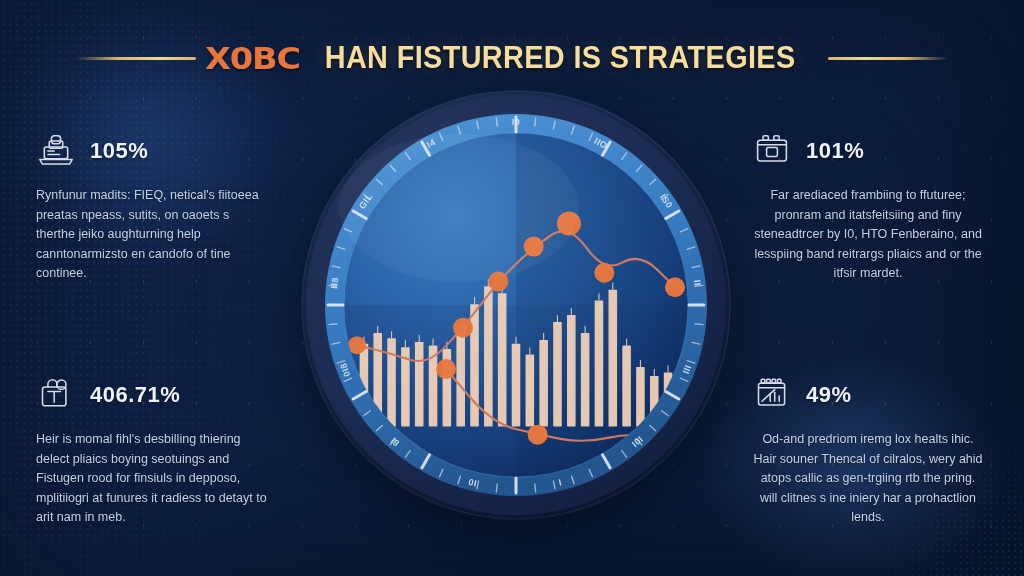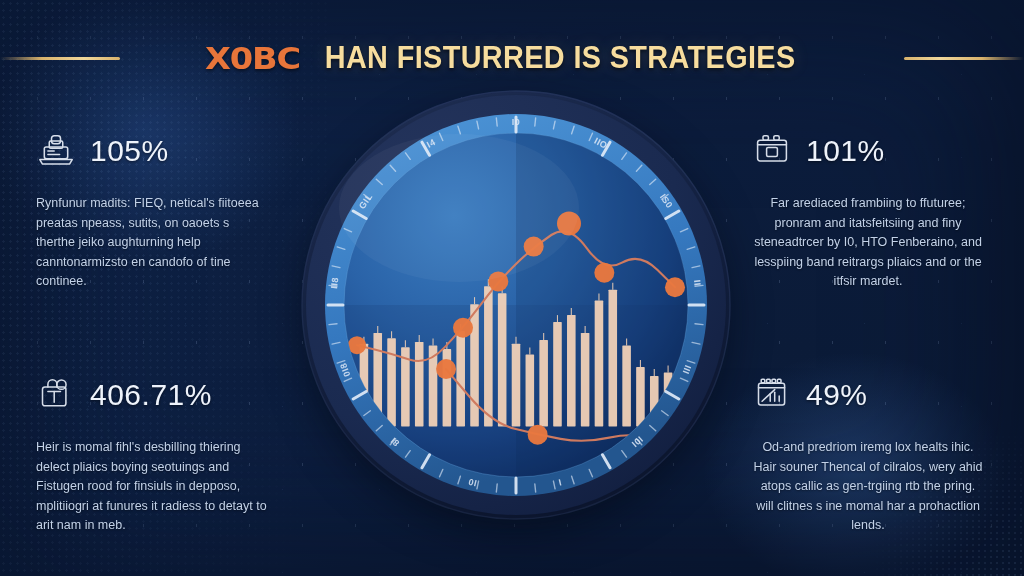--- a/index.html
+++ b/index.html
@@ -54,21 +54,21 @@
     background-image:
       radial-gradient(rgba(190,215,255,.55) .9px, transparent 1px),
       radial-gradient(rgba(120,165,230,.35) .8px, transparent 1px);
     background-size:53px 61px, 97px 83px;
     background-position:11px 7px, 40px 33px;
   }
 
   
   .header{
     position:absolute;left:0;right:0;top:30px;height:56px;
-    display:flex;align-items:center;justify-content:space-between;gap:14px;
+    display:flex;align-items:center;justify-content:center;gap:14px;
   }
   .rule{
     height:3px;width:120px;flex:none;border-radius:2px;
     background:linear-gradient(90deg, rgba(214,176,106,0) 0%, #d8b26c 35%, #f0d79b 70%, #d8b26c 100%);
   }
   .rule.right{background:linear-gradient(90deg,#d8b26c 0%, #f0d79b 30%, #d8b26c 65%, rgba(214,176,106,0) 100%);}
   .title-wrap{display:flex;align-items:center;gap:12px;white-space:nowrap;}
   .logo-glyph{
     font-size:30px;font-weight:700;letter-spacing:-1px;
     color:#e8753a;
@@ -87,25 +87,25 @@
   
   .stat{position:absolute;width:232px;}
   .stat.left{left:36px;}
   .stat.right{left:752px;text-align:center;}
   .stat.row1{top:128px;}
   .stat.row2{top:372px;}
   .stat-head{display:flex;align-items:center;gap:14px;height:46px;}
   .stat-icon{width:40px;height:36px;flex:none;opacity:.92;}
   .stat-icon svg{display:block;width:40px;height:36px;}
   .stat-value{
-    font-size:30px;font-weight:400;color:#eef3fb;letter-spacing:.5px;
+    font-size:22px;font-weight:700;color:#eef3fb;letter-spacing:.5px;
     text-shadow:0 1px 3px rgba(0,0,0,.5);
   }
   .stat-body{
-    margin-top:20px;
+    margin-top:12px;
     font-size:12.5px;line-height:1.56;
     color:#c3d2e8;
     text-shadow:0 1px 2px rgba(0,0,0,.45);
   }
 
   
   .dial{
     position:absolute;left:299px;top:88px;width:434px;height:434px;
   }
   .dial svg{display:block;width:434px;height:434px;}
@@ -202,21 +202,21 @@
           <rect x="7" y="7" width="29" height="24" rx="2.4"></rect>
           <line x1="7" y1="12" x2="36" y2="12"></line>
           <line x1="11" y1="27" x2="25" y2="14"></line>
           <line x1="20" y1="27" x2="20" y2="19"></line>
           <line x1="25" y1="27" x2="25" y2="17"></line>
           <line x1="30" y1="27" x2="30" y2="21"></line>
         </svg>
       </span>
       <span class="stat-value">49%</span>
     </div>
-    <div class="stat-body">Od-and predriom iremg lox healts ihic. Hair souner Thencal of cilralos, wery ahid atops callic as gen-trgiing rtb the pring. will clitnes s ine momal har a prohactlion lends.</div>
+    <div class="stat-body">Od-and predriom iremg lox healts ihic. Hair souner Thencal of cilralos, wery ahid atops callic as gen-trgiing rtb the pring. will clitnes s ine iniery har a prohactlion lends.</div>
   </div>
 
   <div class="dial">
     <div class="dial-shadow"></div>
     <svg viewBox="0 0 434 434">
       <defs>
         <radialGradient id="faceGrad" cx="32%" cy="24%" r="88%">
           <stop offset="0%" stop-color="#3a7cc0"></stop>
           <stop offset="38%" stop-color="#2a63a8"></stop>
           <stop offset="72%" stop-color="#1a4687"></stop>

